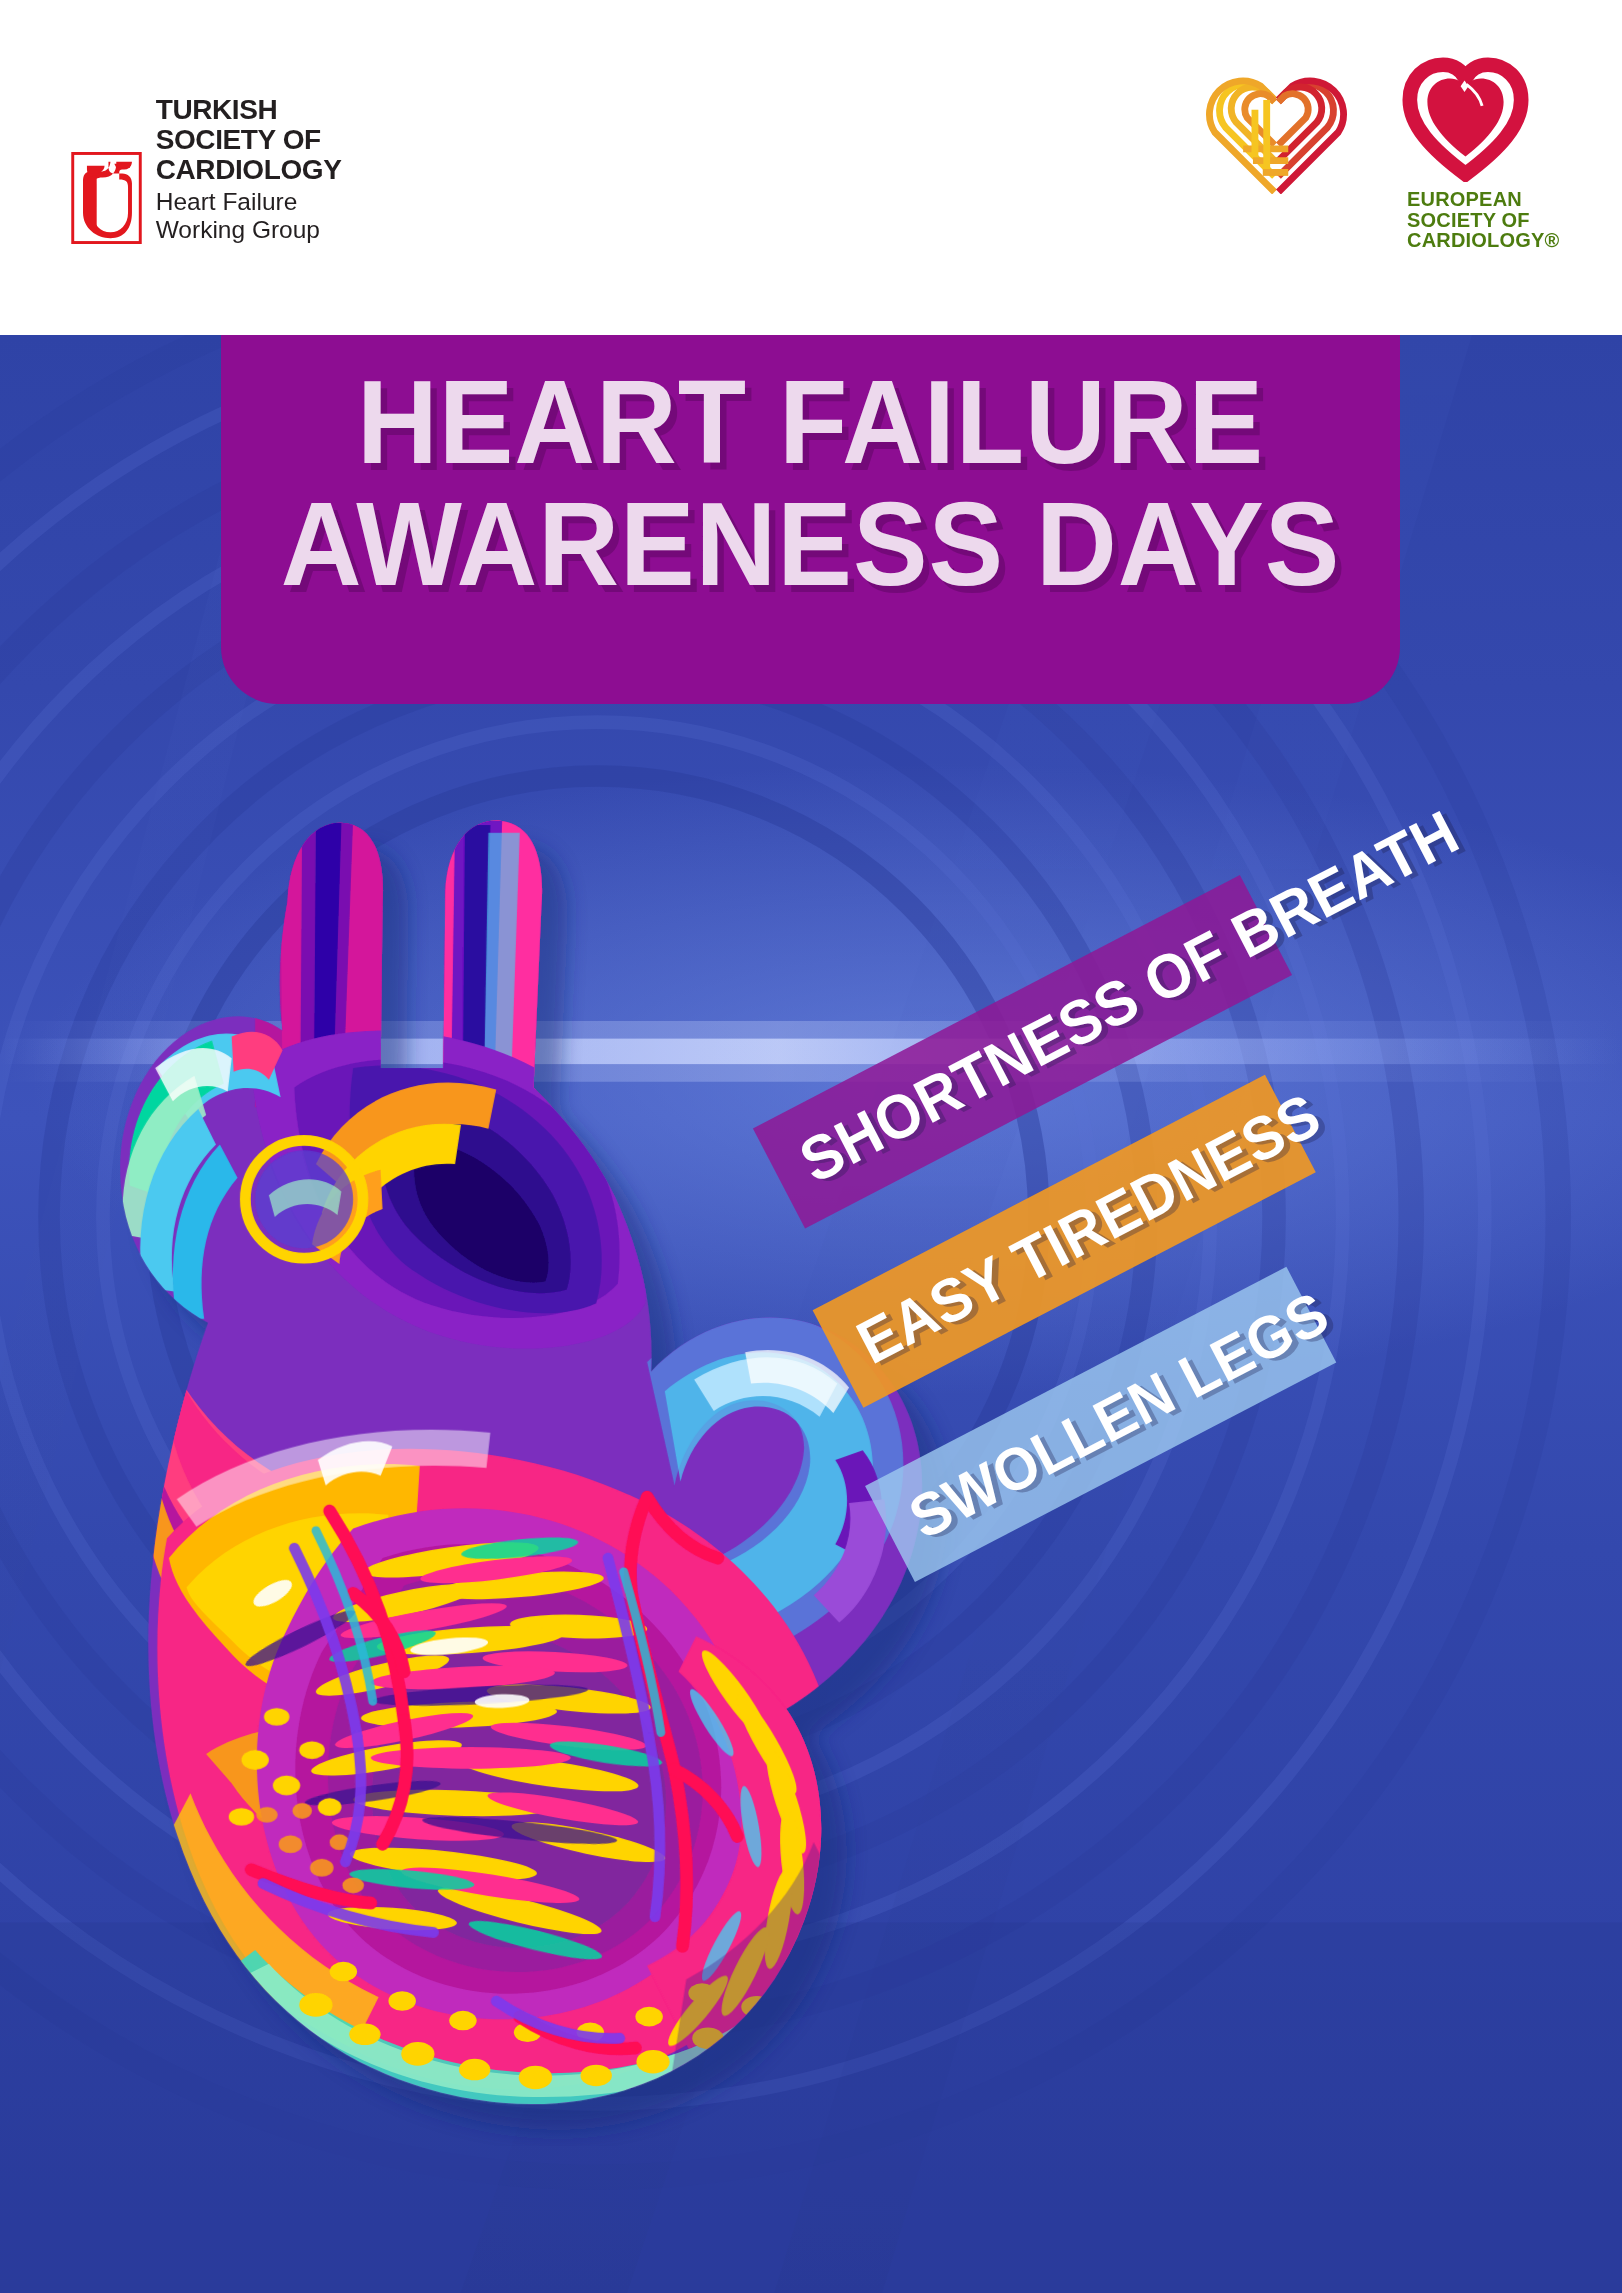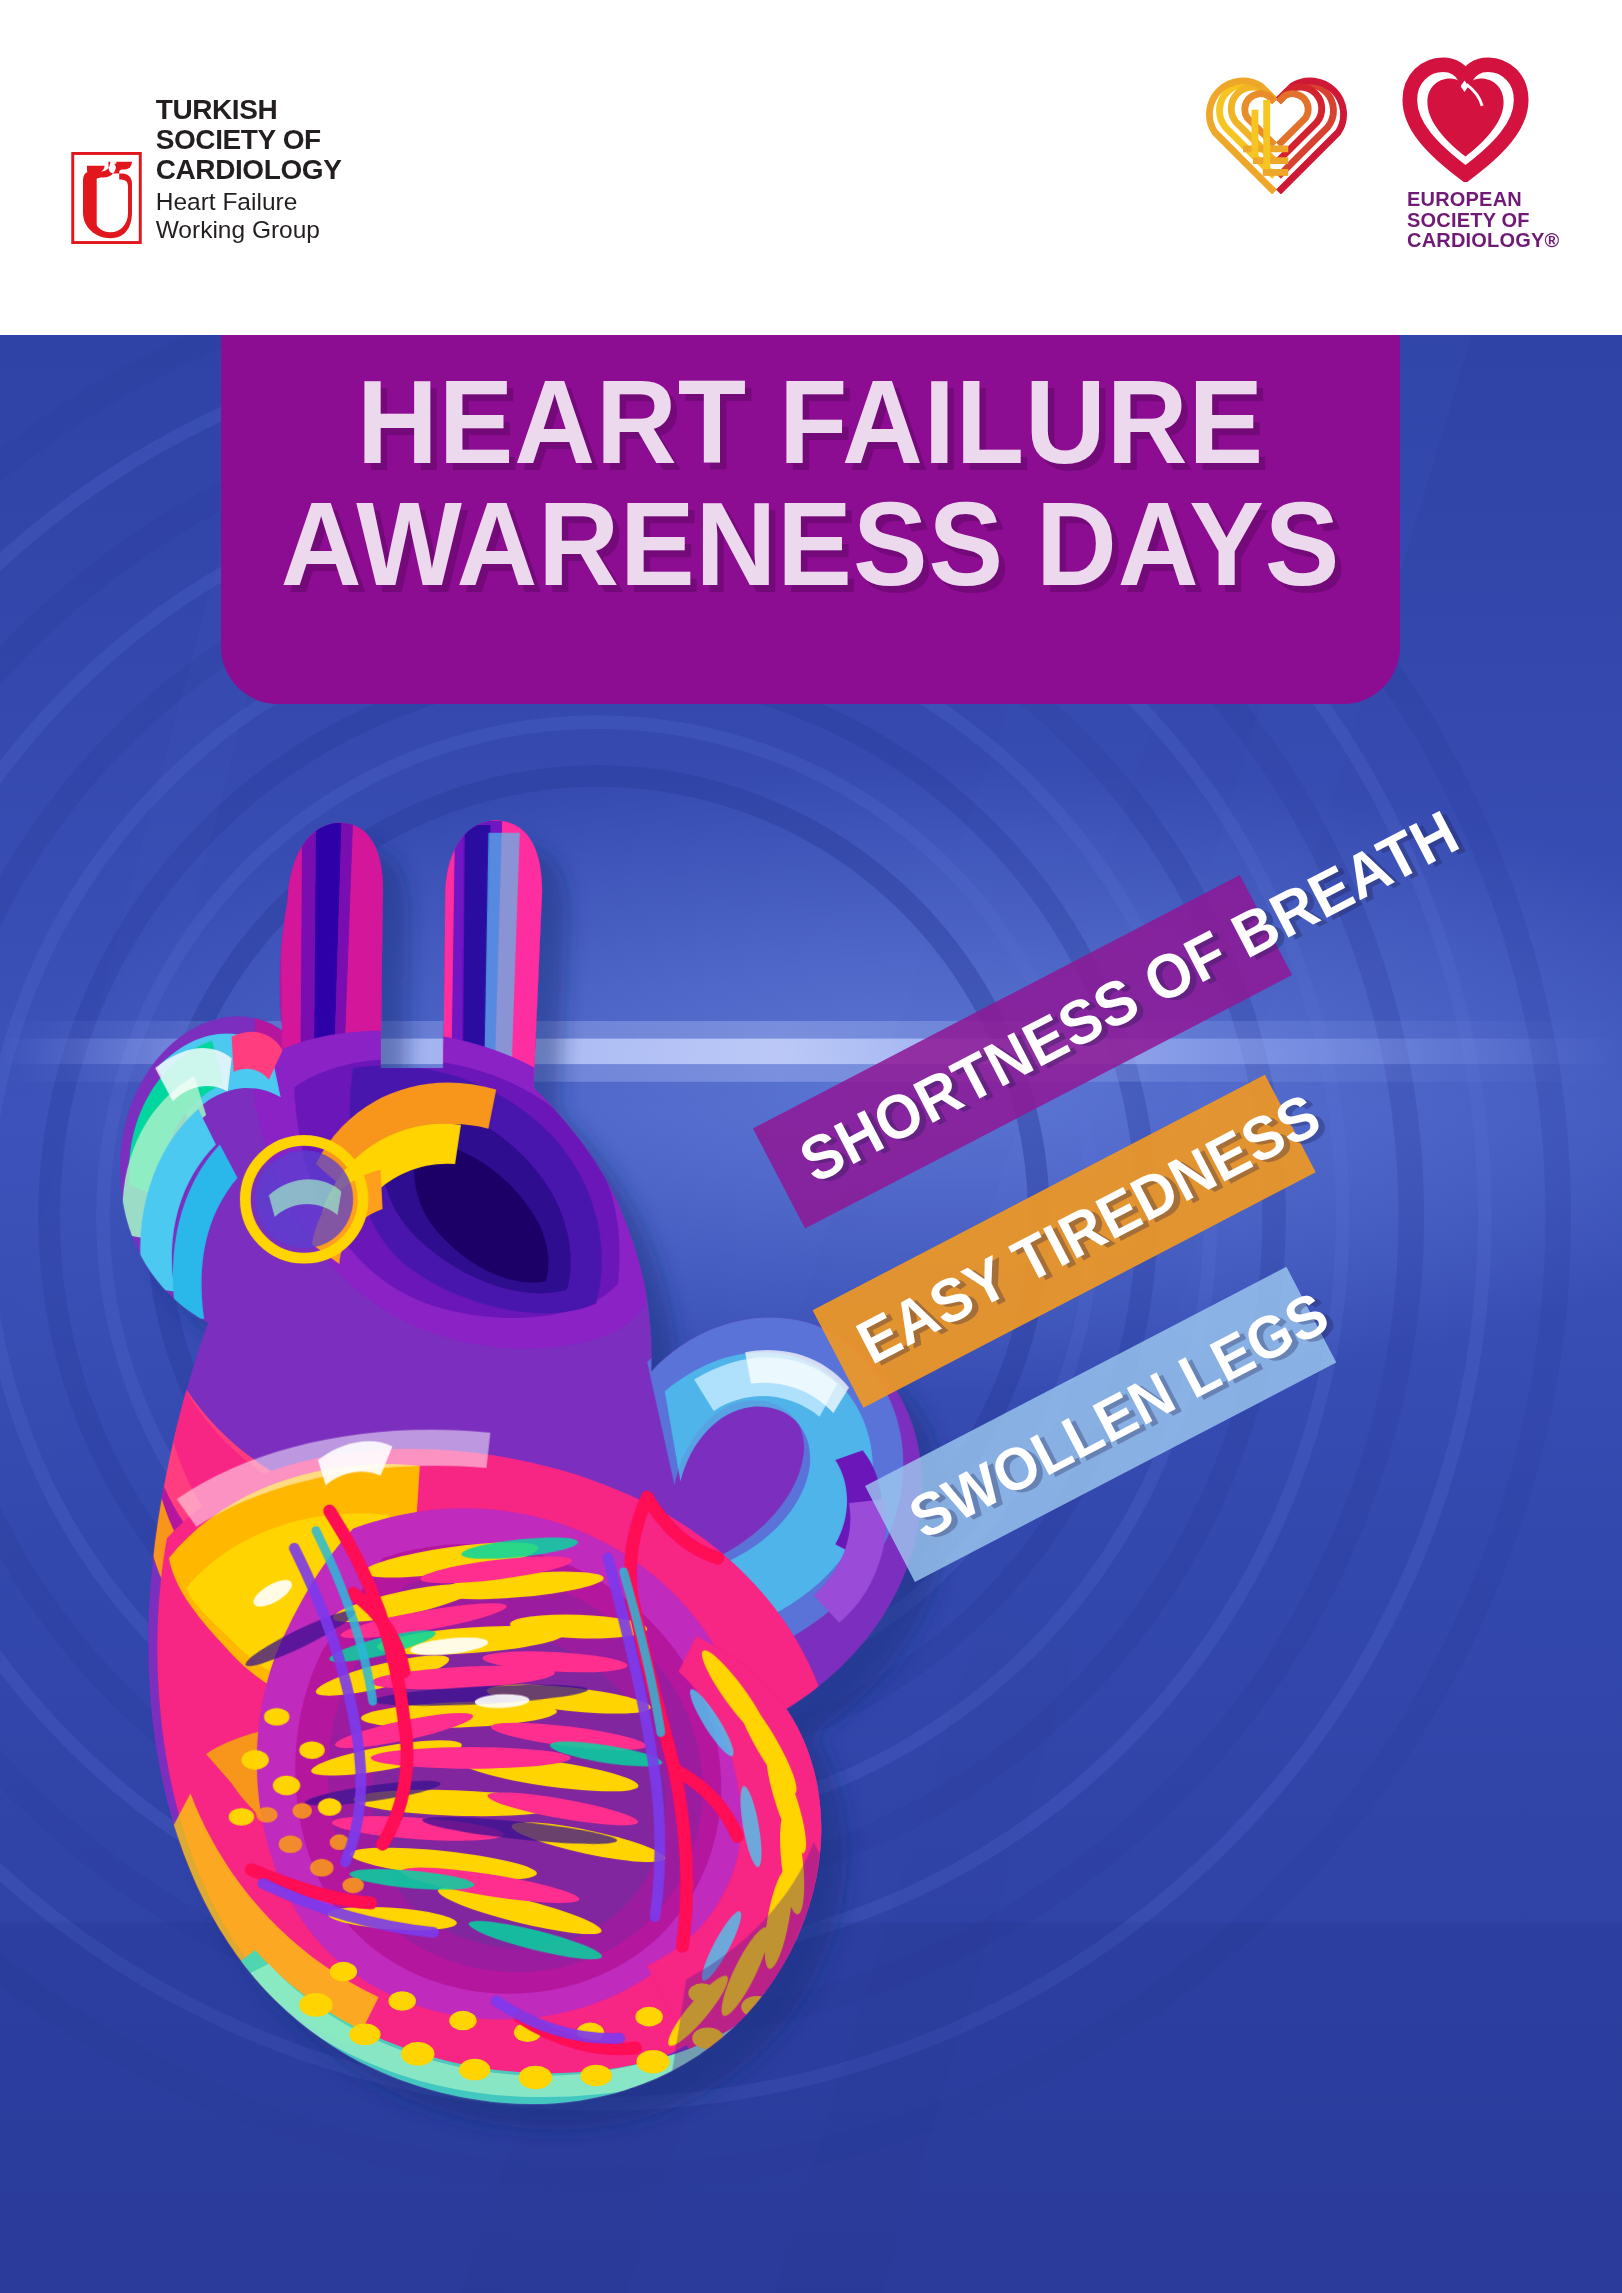--- a/index.html
+++ b/index.html
@@ -40,21 +40,21 @@
     font-size:24.5px;
     line-height:28px;
     margin-top:2.9px;
     white-space:pre-line;
   }
 
   .hf-logo{position:absolute;left:1198px;top:47px;width:157px;height:147px;}
   .esc-logo{position:absolute;left:1402px;top:55px;width:127px;height:186px;}
   .esc-text{
     position:absolute;left:1407px;top:189px;
-    color:#701a75;font-weight:bold;font-size:20px;line-height:20.6px;
+    color:#4d7c0f;font-weight:bold;font-size:20px;line-height:20.6px;
     letter-spacing:0.2px;white-space:pre-line;
   }
 
   
   #bg{
     position:absolute;left:0;top:335px;width:1622px;height:1958px;
     overflow:hidden;
     background:
       radial-gradient(ellipse 1470px 510px at 58% 38%, rgba(120,150,235,0.55) 0%, rgba(120,150,235,0.0) 62%),
       linear-gradient(180deg,#2f43a6 0%,#3448ad 18%,#3d53bb 40%,#3348ad 62%,#2c3da0 100%);

